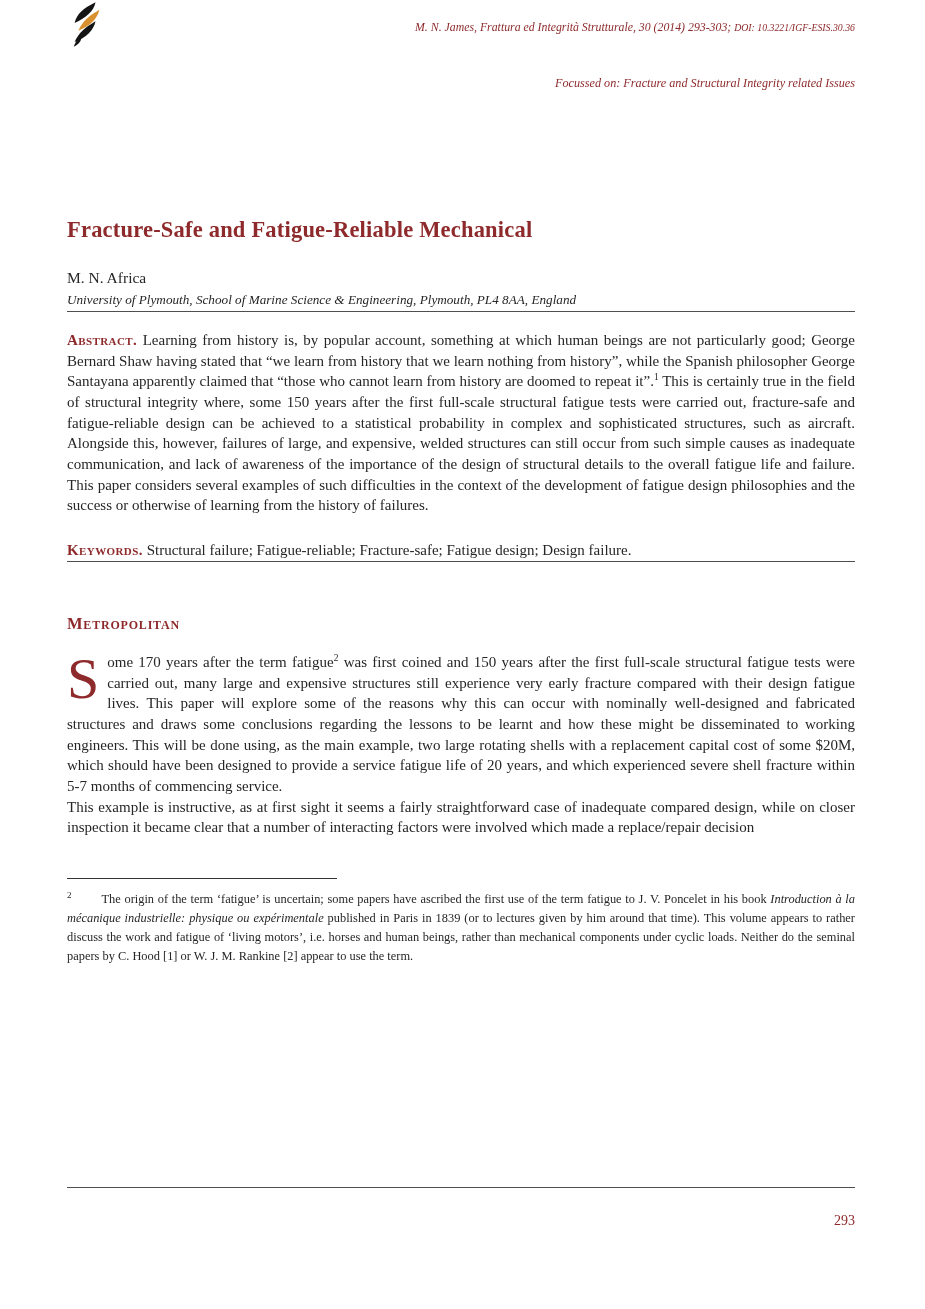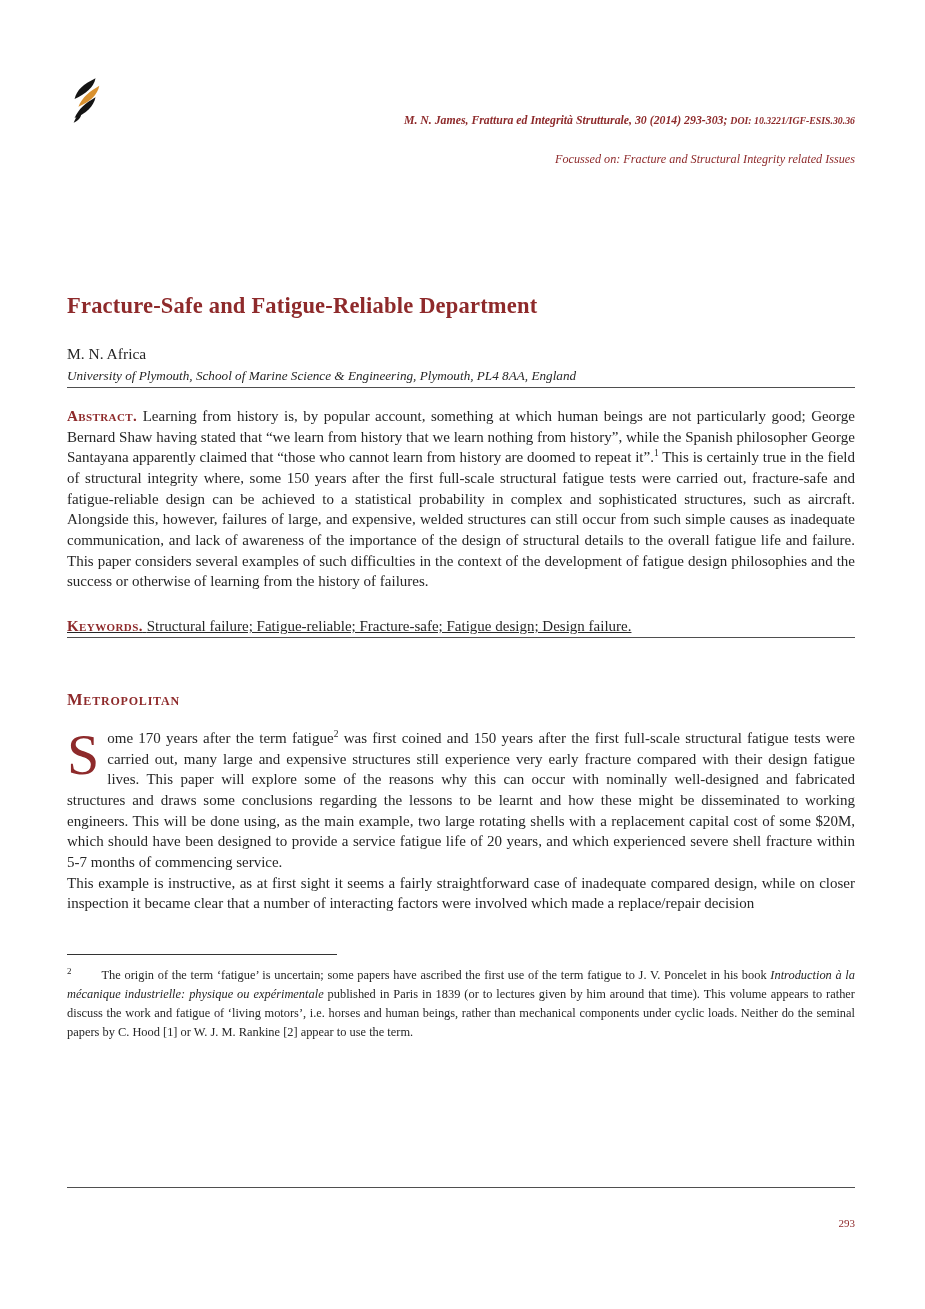--- a/index.html
+++ b/index.html
@@ -4,53 +4,53 @@
 <style>
   :root{
     --maroon:#8e2a2b;
     --ink:#262626;
     --rule:#4f4f4f;
   }
   html,body{margin:0;padding:0;background:#ffffff;}
   body{width:925px;height:1309px;font-family:"Liberation Serif","DejaVu Serif",serif;color:var(--ink);}
   .sheet{position:relative;width:925px;height:1309px;box-sizing:border-box;padding:0 70px 0 67px;overflow:hidden;}
 
-  .header-row{display:flex;justify-content:space-between;align-items:flex-end;padding-top:76px;font-weight:bold;}
+  .header-row{display:flex;justify-content:space-between;align-items:center;}
   .logo{flex:0 0 auto;}
   .cite-block{text-align:right;color:var(--maroon);font-style:italic;}
   .cite-main{font-size:11.8px;}
   .cite-doi{font-size:9.8px;}
   .header-focus{text-align:right;color:var(--maroon);font-style:italic;font-size:12.2px;margin-top:24px;}
 
   .title{margin:126px 0 0 0;font-size:22.5px;font-weight:bold;color:var(--maroon);letter-spacing:0.2px;}
   .author{margin-top:26px;font-size:15.5px;}
   .affils{margin-top:3px;font-style:italic;font-size:13.2px;line-height:20.8px;}
 
   hr.rule{border:none;border-top:1px solid var(--rule);margin:0;height:0;}
   .rule-top{margin-top:22px;}
   .rule-mid{margin-top:20px;}
 
   .abstract{margin:18px 0 0 0;text-align:justify;font-size:15px;line-height:20.7px;}
   .sc-label{font-variant:small-caps;font-weight:bold;color:var(--maroon);letter-spacing:0.4px;}
-  .keywords{margin:24px 0 0 0;font-size:15px;line-height:20.7px;text-decoration:underline;}
+  .keywords{margin:24px 0 0 0;font-size:15px;line-height:20.7px;}
 
   .section-heading{margin:52px 0 0 0;font-variant:small-caps;font-weight:bold;color:var(--maroon);font-size:16.5px;letter-spacing:0.8px;}
 
   .body-par{margin:18px 0 0 0;text-align:justify;font-size:15px;line-height:20.7px;}
   .body-par.follow{margin-top:0;}
   .dropcap{float:left;font-size:58px;line-height:46px;padding:4px 8px 0 0;color:var(--maroon);font-weight:normal;}
 
   sup.fnref{font-size:9.5px;line-height:0;vertical-align:super;}
 
   .footnote-sep{margin-top:40px;width:270px;border-top:1px solid #333333;}
   .footnote{margin-top:7px;font-size:12.4px;line-height:19px;text-align:justify;}
   .footnote sup.fnmark{font-size:9px;margin-right:30px;vertical-align:super;}
 
   .bottom-rule{position:absolute;left:67px;right:70px;bottom:121px;border:none;border-top:1px solid var(--rule);margin:0;}
-  .page-number{position:absolute;right:70px;bottom:80px;color:var(--maroon);font-size:11px;}
+  .page-number{position:absolute;right:70px;bottom:80px;color:var(--maroon);font-size:14px;}
 </style>
 </head>
 <body>
 
 <div class="sheet">
 
   <div class="header-row">
     <div class="logo">
       <svg width="38" height="48" viewBox="0 0 40 50" aria-hidden="true">
         <path d="M30 2 C18 8 10 14 8 24 C20 18 28 12 30 2 Z" fill="#141414"></path>
@@ -59,21 +59,21 @@
         <path d="M15 36 C11 40 9 44 7 49 C13 46 16 42 15 36 Z" fill="#141414"></path>
       </svg>
     </div>
     <div class="cite-block">
       <span class="cite-main">M. N. James, Frattura ed Integrità Strutturale, 30 (2014) 293-303; </span><span class="cite-doi">DOI: 10.3221/IGF-ESIS.30.36</span>
     </div>
   </div>
 
   <div class="header-focus">Focussed on: Fracture and Structural Integrity related Issues</div>
 
-  <h1 class="title">Fracture-Safe and Fatigue-Reliable Department</h1>
+  <h1 class="title">Fracture-Safe and Fatigue-Reliable Mechanical</h1>
 
   <div class="author">M. N. Africa</div>
 
   <div class="affils">
     <div>University of Plymouth, School of Marine Science &amp; Engineering, Plymouth, PL4 8AA, England</div>
   </div>
 
   <hr class="rule rule-top">
 
   <p class="abstract">

